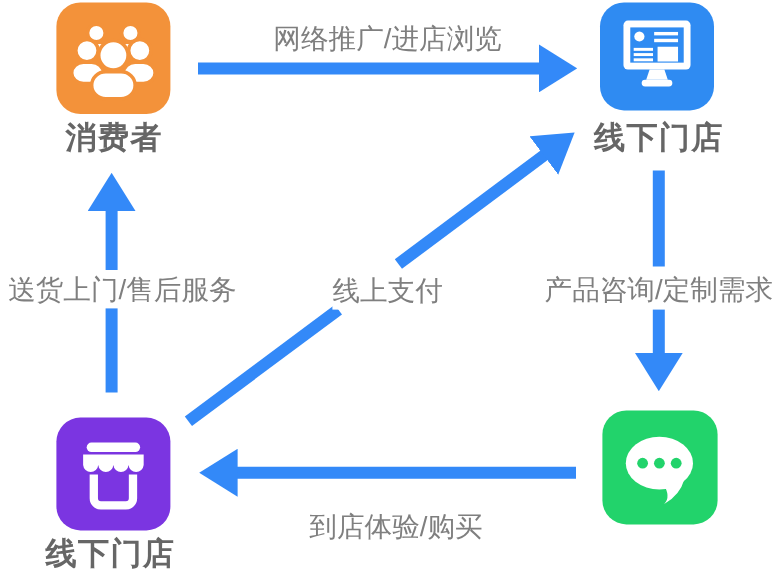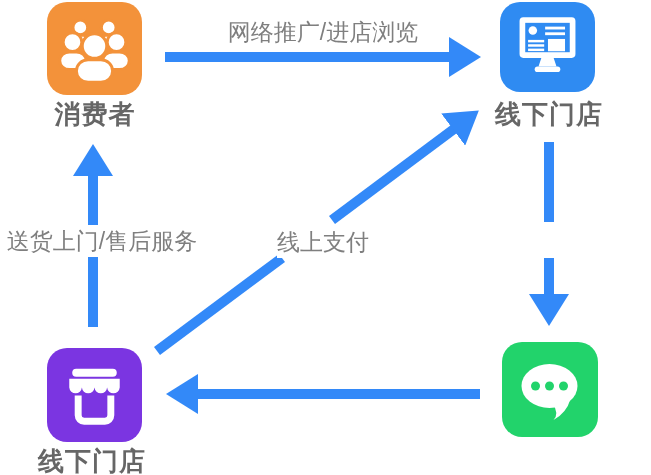--- a/index.html
+++ b/index.html
@@ -96,16 +96,18 @@
       <svg viewBox="0 0 95 95">
         <rect x="25" y="21" width="45" height="8" rx="4" fill="#fff"></rect>
         <path d="M22,31 h51 v9 a6.4,6.4 0 0 1 -12.75,0 a6.4,6.4 0 0 1 -12.75,0 a6.4,6.4 0 0 1 -12.75,0 a6.4,6.4 0 0 1 -12.75,0 z" fill="#fff"></path>
         <path d="M31,48 V68 a6,6 0 0 0 6,6 h21 a6,6 0 0 0 6,-6 V48" fill="none" stroke="#fff" stroke-width="7"></path>
       </svg>
     </span>
   </div>
   <div class="node-label" style="left:92px;top:444px;">线下门店</div>
 
   <div class="edge-label" style="left:323px;top:17px;">网络推广/进店浏览</div>
+  <div class="edge-label" style="left:549px;top:226px;">产品咨询/定制需求</div>
+  <div class="edge-label" style="left:330px;top:424px;">到店体验/购买</div>
   <div class="edge-label" style="left:323px;top:227px;">线上支付</div>
   <div class="edge-label" style="left:102px;top:226px;">送货上门/售后服务</div>
 
 </div>
 
 </body></html>

